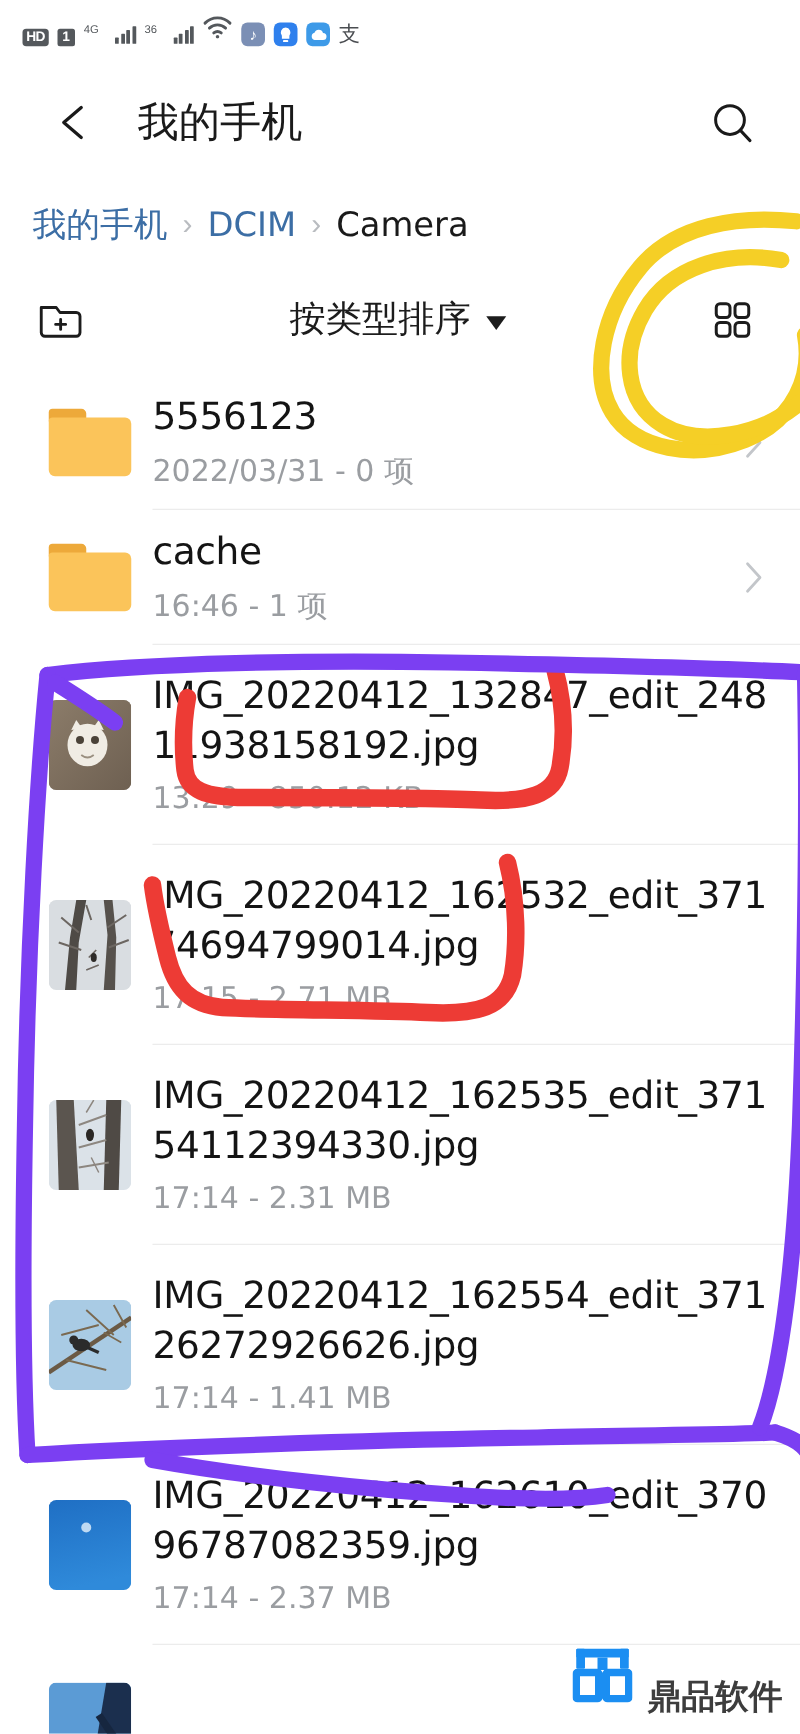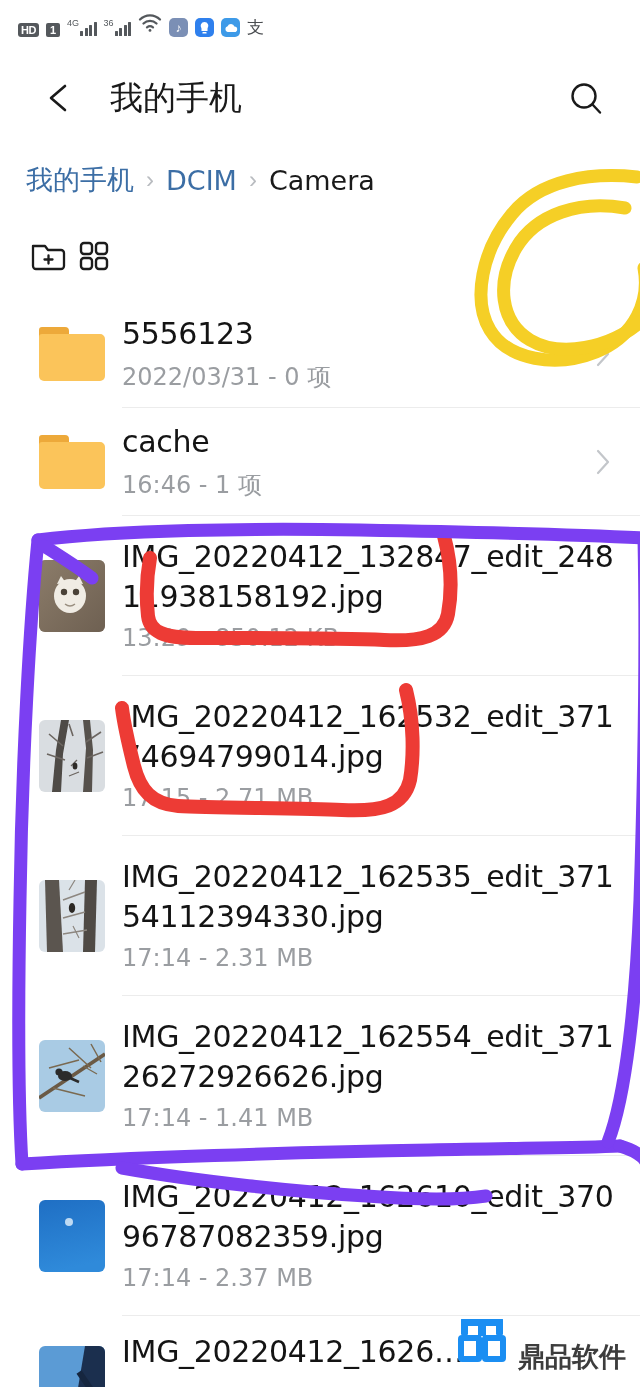--- a/index.html
+++ b/index.html
@@ -20,21 +20,21 @@
   .sb-left { display: flex; align-items: flex-end; gap: 7px; height: 26px; }
   .sb-right { display: flex; align-items: center; gap: 8px; color: #5e6165; }
   .hd-badge {
     font-size: 11px; font-weight: bold; color: #ffffff; background: #54585c;
     border-radius: 3px; padding: 1px 3px; letter-spacing: -0.5px; line-height: 12px;
   }
   .sim-badge {
     font-size: 11px; font-weight: bold; color: #ffffff; background: #54585c;
     border-radius: 2px; padding: 1px 4px; line-height: 12px;
   }
-  .net { display: flex; align-items: center; gap: 1px; }
+  .net { display: flex; align-items: flex-start; gap: 13px; }
   .net .g { font-size: 9px; color: #54585c; line-height: 9px; margin-bottom: 9px; }
   .bars { display: flex; align-items: flex-end; gap: 1.5px; height: 16px; }
   .bars i { display: block; width: 3px; background: #54585c; border-radius: 0.5px; }
   .bars i:nth-child(1) { height: 5px; }
   .bars i:nth-child(2) { height: 8px; }
   .bars i:nth-child(3) { height: 11px; }
   .bars i:nth-child(4) { height: 14px; }
   .app-dot {
     width: 19px; height: 19px; border-radius: 5px;
     display: flex; align-items: center; justify-content: center;
@@ -217,20 +217,24 @@
     <span class="crumb-sep">›</span>
     <span class="crumb-current">Camera</span>
   </div>
 
   <div class="toolbar">
     <span class="newfolder-icon">
       <svg width="44" height="44" viewBox="0 0 44 44">
         <path d="M5 12 L17 12 L20 16 L33 16 A3 3 0 0 1 36 19 L36 32 A3 3 0 0 1 33 35 L8 35 A3 3 0 0 1 5 32 Z" stroke="#1c1c1c" stroke-width="2.3" fill="none" stroke-linejoin="round"></path>
         <path d="M20.5 21.5 L20.5 29.5 M16.5 25.5 L24.5 25.5" stroke="#1c1c1c" stroke-width="2.3" stroke-linecap="round"></path>
       </svg>
+    </span>
+    <span class="sort-wrap">
+      <span class="sort-label">按类型排序</span>
+      <span class="caret"></span>
     </span>
     <span class="grid-icon">
       <svg width="44" height="44" viewBox="0 0 44 44">
         <rect x="9" y="9" width="11" height="11" rx="3" stroke="#1c1c1c" stroke-width="2.4" fill="none"></rect>
         <rect x="24" y="9" width="11" height="11" rx="3" stroke="#1c1c1c" stroke-width="2.4" fill="none"></rect>
         <rect x="9" y="24" width="11" height="11" rx="3" stroke="#1c1c1c" stroke-width="2.4" fill="none"></rect>
         <rect x="24" y="24" width="11" height="11" rx="3" stroke="#1c1c1c" stroke-width="2.4" fill="none"></rect>
       </svg>
     </span>
   </div>
@@ -389,23 +393,20 @@
     <div class="row file" style="height:90px; align-items:flex-start; padding-top:16px;">
       <span class="thumb-box" style="align-items:flex-start; padding-top:14px;">
         <span class="thumb">
           <svg width="66" height="72" viewBox="0 0 66 72">
             <rect width="66" height="72" fill="#5b9bd5"></rect>
             <path d="M46 0 L66 0 L66 72 L34 72 Z" fill="#1b2f4e"></path>
             <path d="M40 26 L62 58" stroke="#16263f" stroke-width="6"></path>
           </svg>
         </span>
       </span>
-      <span class="row-text">
-        <span class="row-title" style="display:block;">IMG_20220412_1626…</span>
-      </span>
     </div>
 
   </div>
 
   <svg class="annotations" viewBox="0 0 640 1387" xmlns="http://www.w3.org/2000/svg">
 
     <g fill="none" stroke="#f5cf26" stroke-width="13" stroke-linecap="round" stroke-linejoin="round">
       <path d="M637 177 C590 172 540 180 512 214 C482 250 472 300 490 330 C508 360 556 368 596 352 C636 336 650 300 644 268"></path>
       <path d="M625 208 C580 200 536 214 516 248 C496 282 500 322 530 340 C560 358 610 348 640 322"></path>
     </g>

